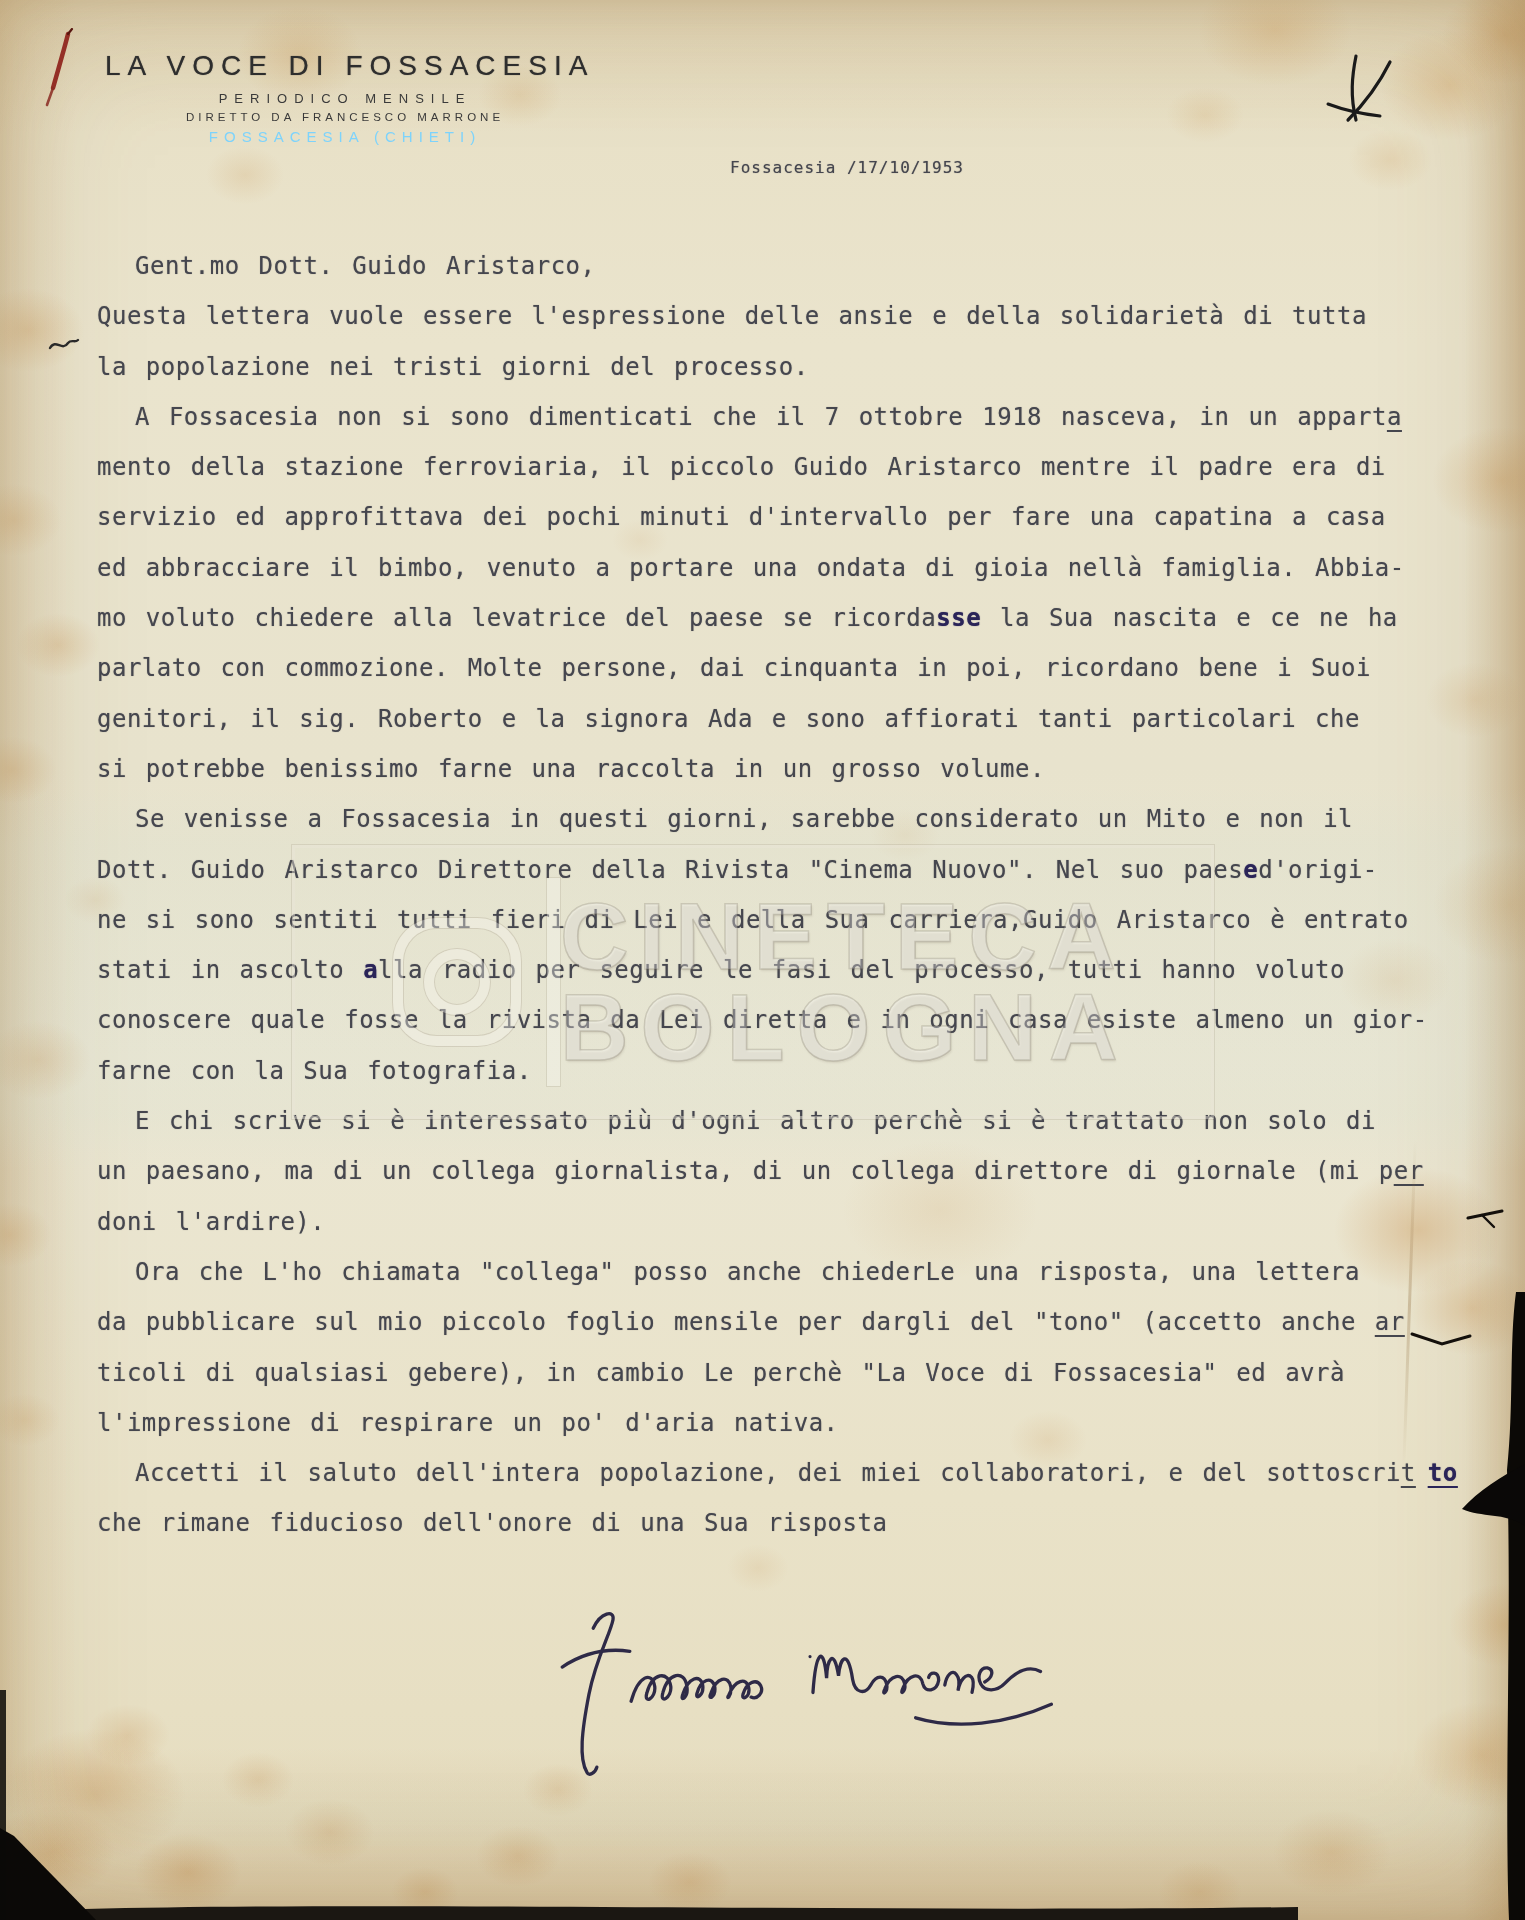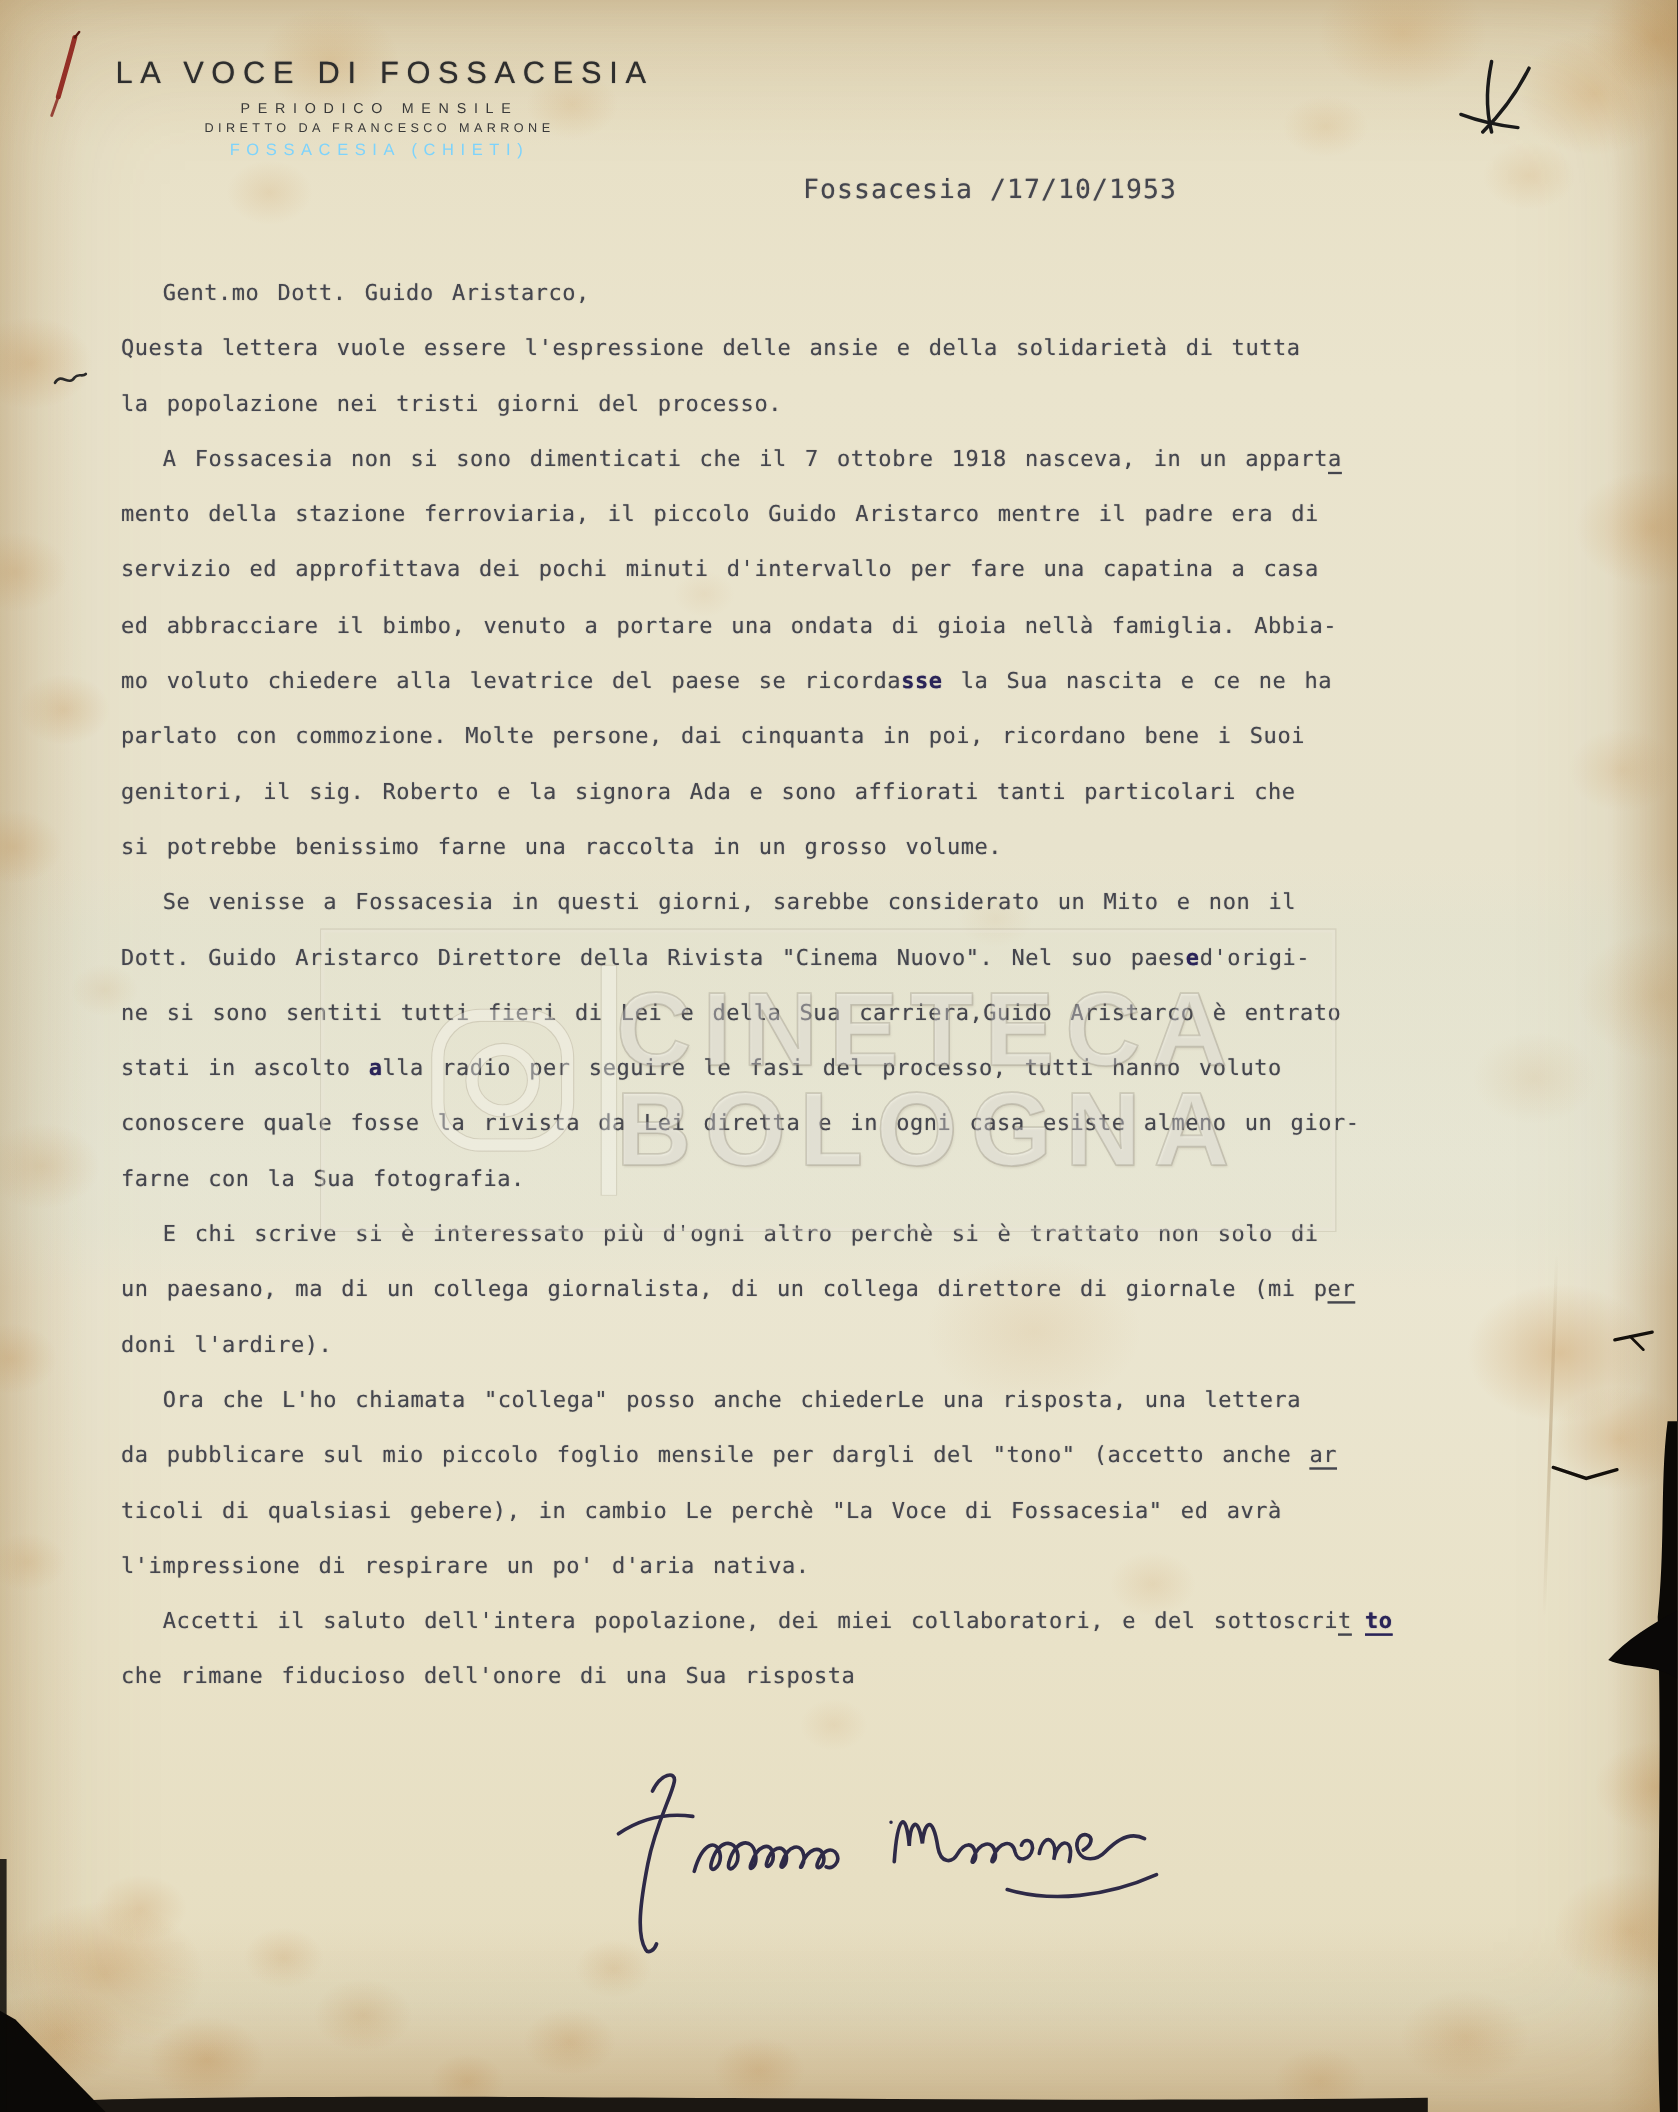--- a/index.html
+++ b/index.html
@@ -63,24 +63,24 @@
     radial-gradient(60px 44px at 1200px 1892px,rgba(182,112,36,.16),transparent 70%);}
   
   .letterhead{position:absolute;left:105px;top:50px;width:480px;text-align:center;
     color:#2e2e2e;font-family:"Liberation Sans",sans-serif;}
   .lh-title{font-size:28px;letter-spacing:7px;font-weight:400;white-space:nowrap;
     text-shadow:0 0 1px rgba(40,40,40,.7);}
   .lh-sub{margin-top:9px;font-size:13px;letter-spacing:7px;color:#3a3a3a;}
   .lh-dir{margin-top:5px;font-size:11.5px;letter-spacing:4px;color:#3a3a3a;}
   .lh-loc{margin-top:5px;font-size:15px;letter-spacing:6px;color:#7dd3fc;}
   
-  .dateline{position:absolute;left:730px;top:158px;font-size:24px;letter-spacing:1px;
+  .dateline{position:absolute;left:730px;top:158px;font-size:16px;letter-spacing:1px;
     color:#45464e;text-shadow:0 0 1px rgba(69,70,78,.55);white-space:nowrap;}
   
-  .body{position:absolute;left:110px;top:241px;width:1110px;font-size:20px;
+  .body{position:absolute;left:97px;top:241px;width:1110px;font-size:24px;
     line-height:50.3px;letter-spacing:.5px;word-spacing:4px;color:#45464e;
     text-shadow:0 0 1px rgba(69,70,78,.5);}
   .tl{white-space:pre;}
   .tl.ind{padding-left:38px;}
   .ink{color:#2a2458;font-weight:bold;text-shadow:0 0 1px rgba(42,36,88,.8);}
   .u{text-decoration:underline;text-underline-offset:5px;text-decoration-thickness:2px;}
   .inku{color:#2a2458;font-weight:bold;text-shadow:0 0 1px rgba(42,36,88,.8);
     text-decoration:underline;text-underline-offset:5px;text-decoration-thickness:2px;margin-left:12px;}
   
   .watermark{position:absolute;left:292px;top:845px;width:916px;height:268px;

